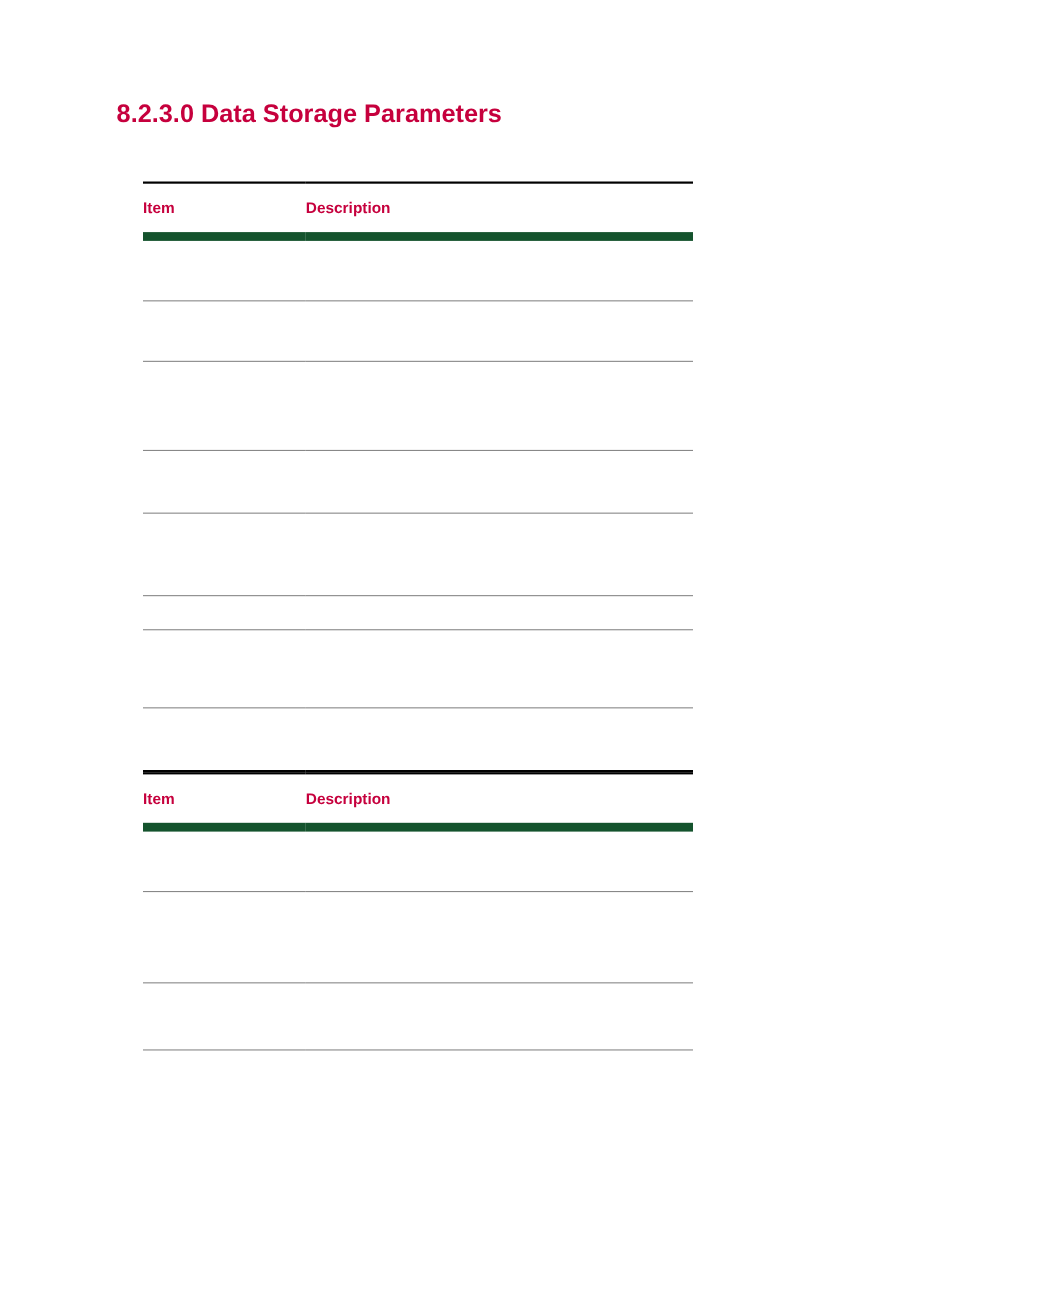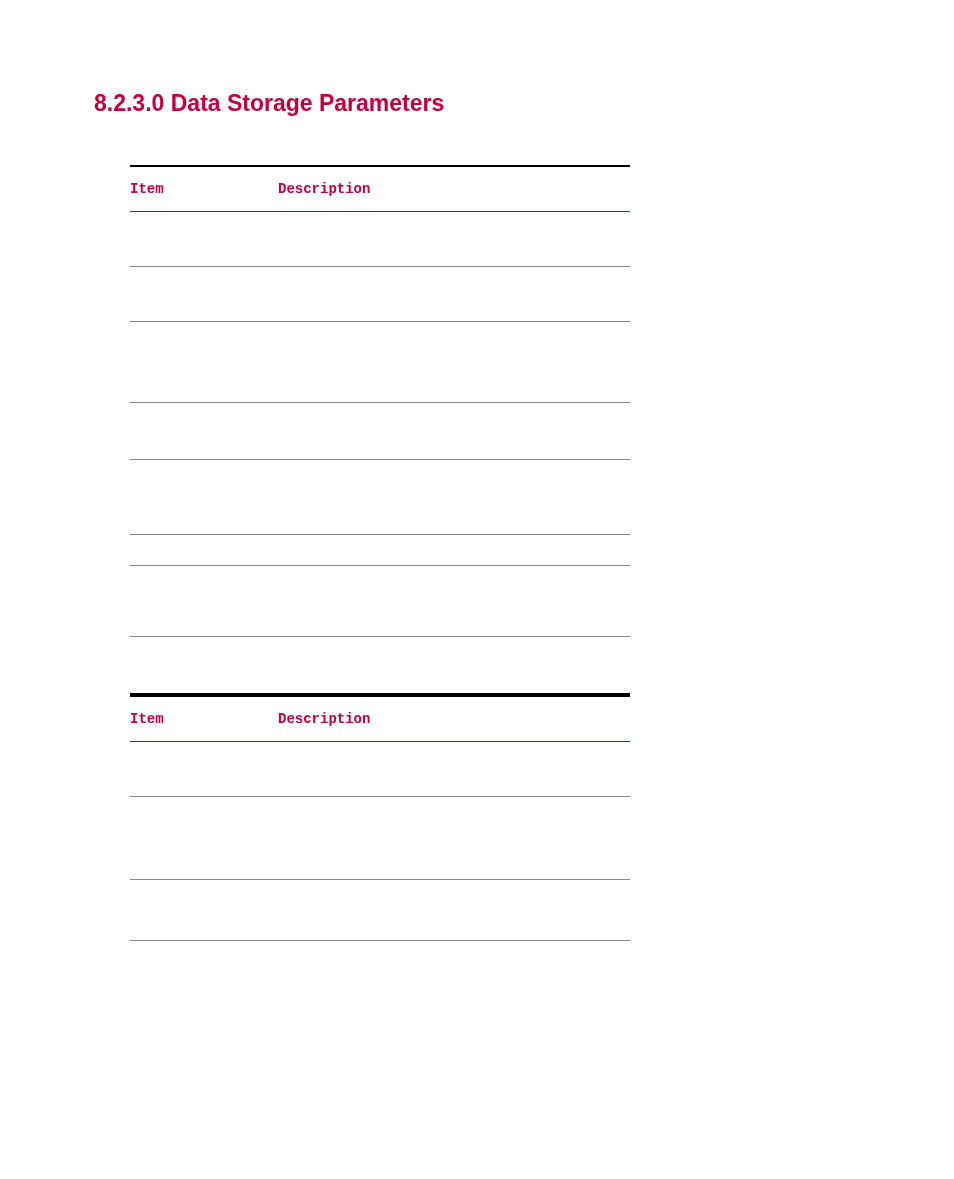--- a/index.html
+++ b/index.html
@@ -9,31 +9,30 @@
     font-family: Arial, Helvetica, sans-serif;
     width: 954px;
   }
   .page {
     padding: 90px 80px 40px 90px;
   }
   .section-heading {
     color: #c6003d;
     font-size: 23px;
     font-weight: bold;
-    margin: 0 0 48px 4px;
+    margin: 0 0 48px 16px;
   }
   .param-table {
     margin-left: 40px;
     width: 500px;
     border-collapse: collapse;
   }
   .param-table thead tr {
     border-top: 2px solid #000;
-    border-bottom: 1px solid #14532d;
-    font-family: Liberation Mono, monospace;
+    border-bottom: 8px solid #14532d;
   }
   .param-table th {
     text-align: left;
     color: #c6003d;
     font-size: 14px;
     font-weight: bold;
     padding: 14px 8px 14px 0;
   }
   .param-table th.col-item { width: 140px; }
   .param-table tbody tr {

